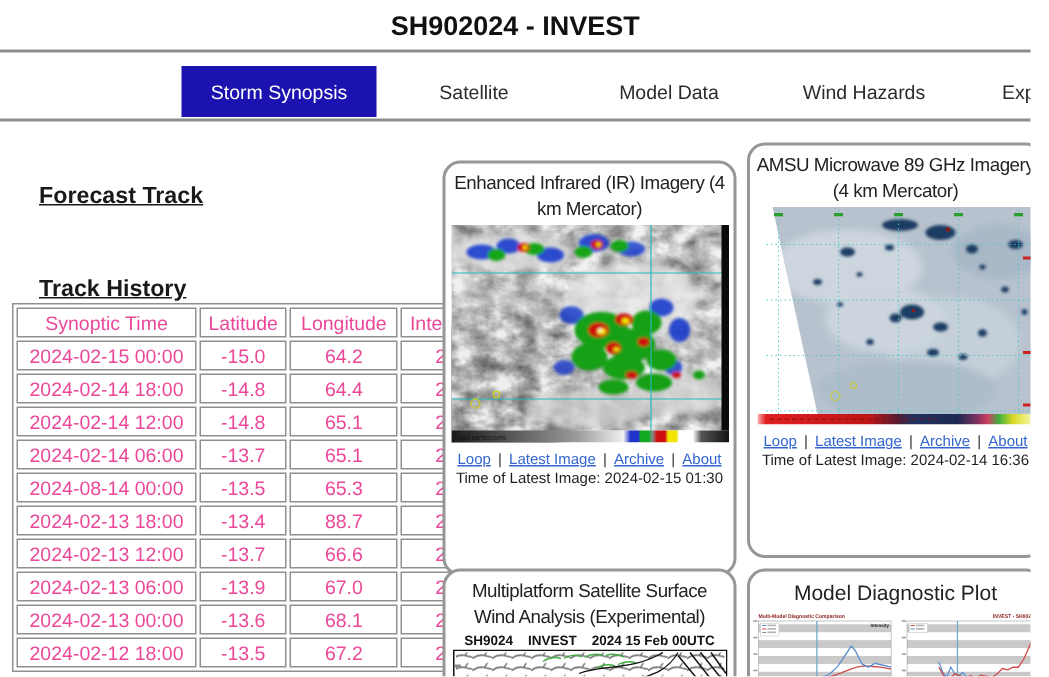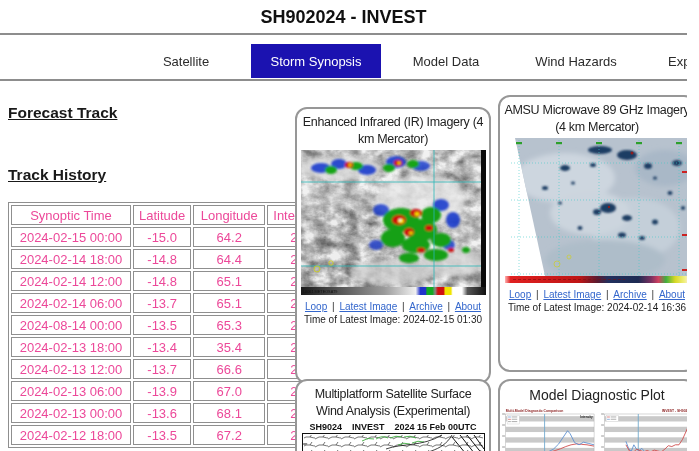--- a/index.html
+++ b/index.html
@@ -6,21 +6,21 @@
   .page{position:relative;width:687px;height:451px;overflow:hidden;background:#fff;
         font-family:"Liberation Sans",sans-serif;color:#1c1c1c}
   .page-title{position:absolute;top:7px;left:0;width:100%;text-align:center;
               font-size:18px;font-weight:600;color:#111}
   .rule{position:absolute;left:0;width:699px;height:2px;background:#8d8d8d}
   .rule-top{top:33px}.rule-bottom{top:79px}
   .tabbar{position:absolute;top:44px;left:121px;height:34px;display:flex}
   .tab{width:130px;display:flex;align-items:center;justify-content:center;
        font-size:13px;color:#2b2b2b;cursor:pointer}
   .tab.active{background:var(--accent,#1b12b0);color:#fff}
-  .sec-heading{position:absolute;left:8px;margin:0;font-size:15.5px;font-weight:700;
+  .sec-heading{position:absolute;left:8px;margin:18px;font-size:15.5px;font-weight:700;
                text-decoration:underline;color:#191919}
   #forecast-heading{top:104px}
   #nodata{position:absolute;left:8px;top:137px;font-size:13px;color:#222}
   #history-heading{top:166px}
   table.track{position:absolute;left:8px;top:202px;border-collapse:separate;border-spacing:2px;
               border:1px solid #8f8f8f;font-size:13px;background:#fff}
   .track th,.track td{border:1px solid #8f8f8f;text-align:center;padding:0px 5px;
                       font-weight:400;height:18px;color:#ec4899}
   .panel{position:absolute;border:2px solid #979797;border-radius:12px;background:#fff;
          box-sizing:border-box;overflow:hidden}
@@ -43,22 +43,22 @@
 </style>
 </head>
 <body>
 
 <div class="page">
 
   <div class="page-title">SH902024 - INVEST</div>
   <div class="rule rule-top"></div>
 
   <div class="tabbar">
+      <div class="tab active">Storm Synopsis</div>
       <div class="tab">Satellite</div>
-      <div class="tab active">Storm Synopsis</div>
       <div class="tab">Model Data</div>
       <div class="tab">Wind Hazards</div>
       <div class="tab">Experimental</div>
     </div>
 
   <div class="rule rule-bottom"></div>
 
   <h2 class="sec-heading" id="forecast-heading">Forecast Track</h2>
   <h2 class="sec-heading" id="history-heading">Track History</h2>
   <table class="track">
@@ -97,21 +97,21 @@
         </tr>
         <tr>
           <td>2024-08-14 00:00</td>
           <td>-13.5</td>
           <td>65.3</td>
           <td>20</td>
         </tr>
         <tr>
           <td>2024-02-13 18:00</td>
           <td>-13.4</td>
-          <td>35.4</td>
+          <td>88.7</td>
           <td>20</td>
         </tr>
         <tr>
           <td>2024-02-13 12:00</td>
           <td>-13.7</td>
           <td>66.6</td>
           <td>20</td>
         </tr>
         <tr>
           <td>2024-02-13 06:00</td>

